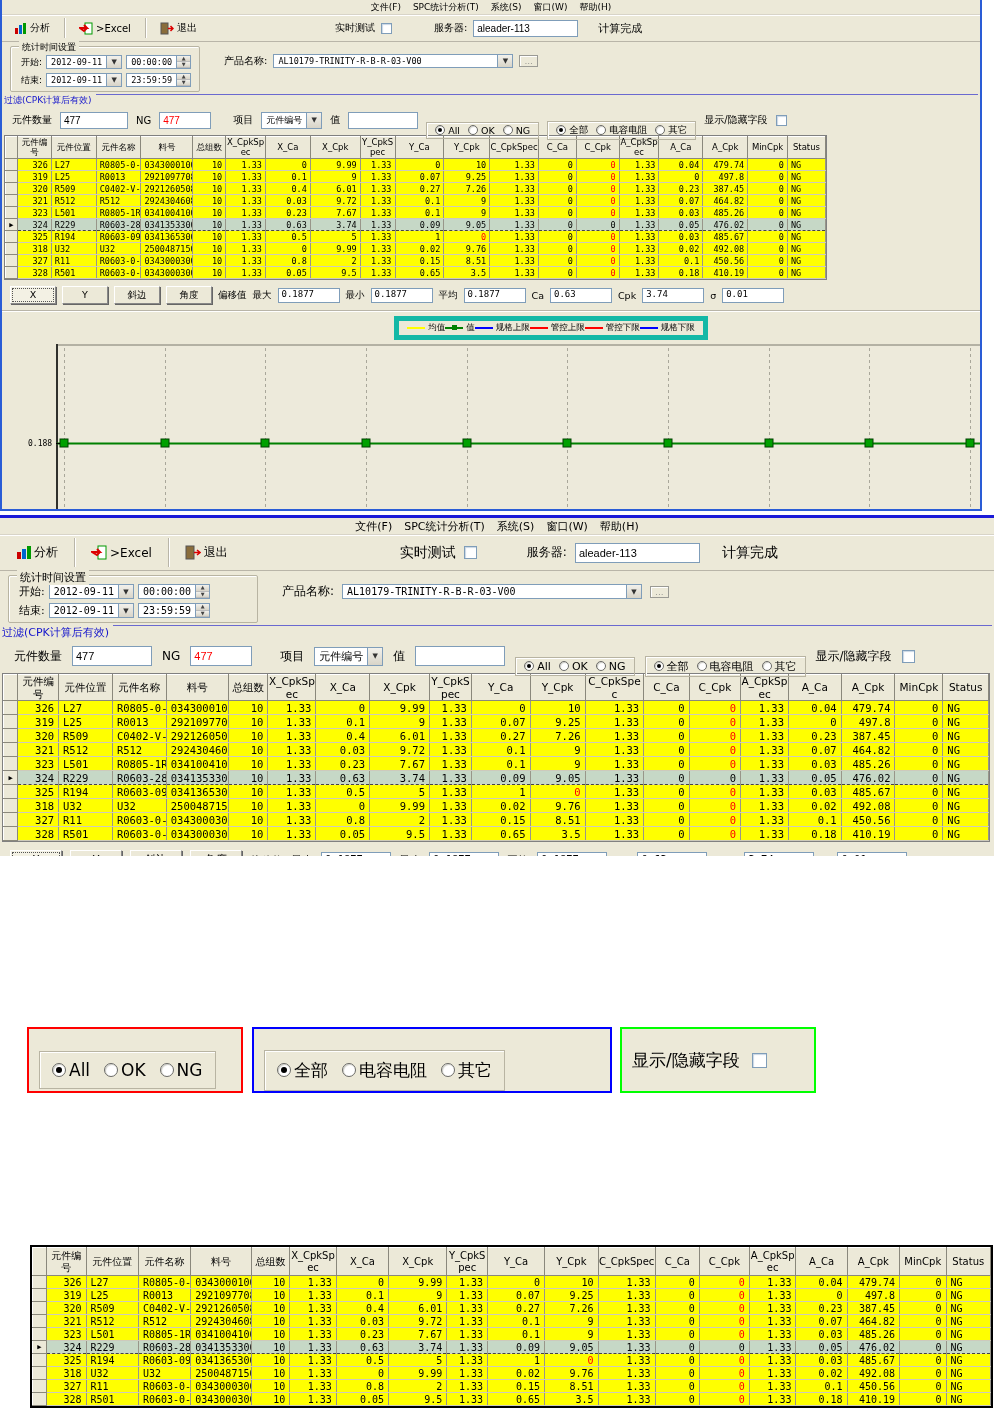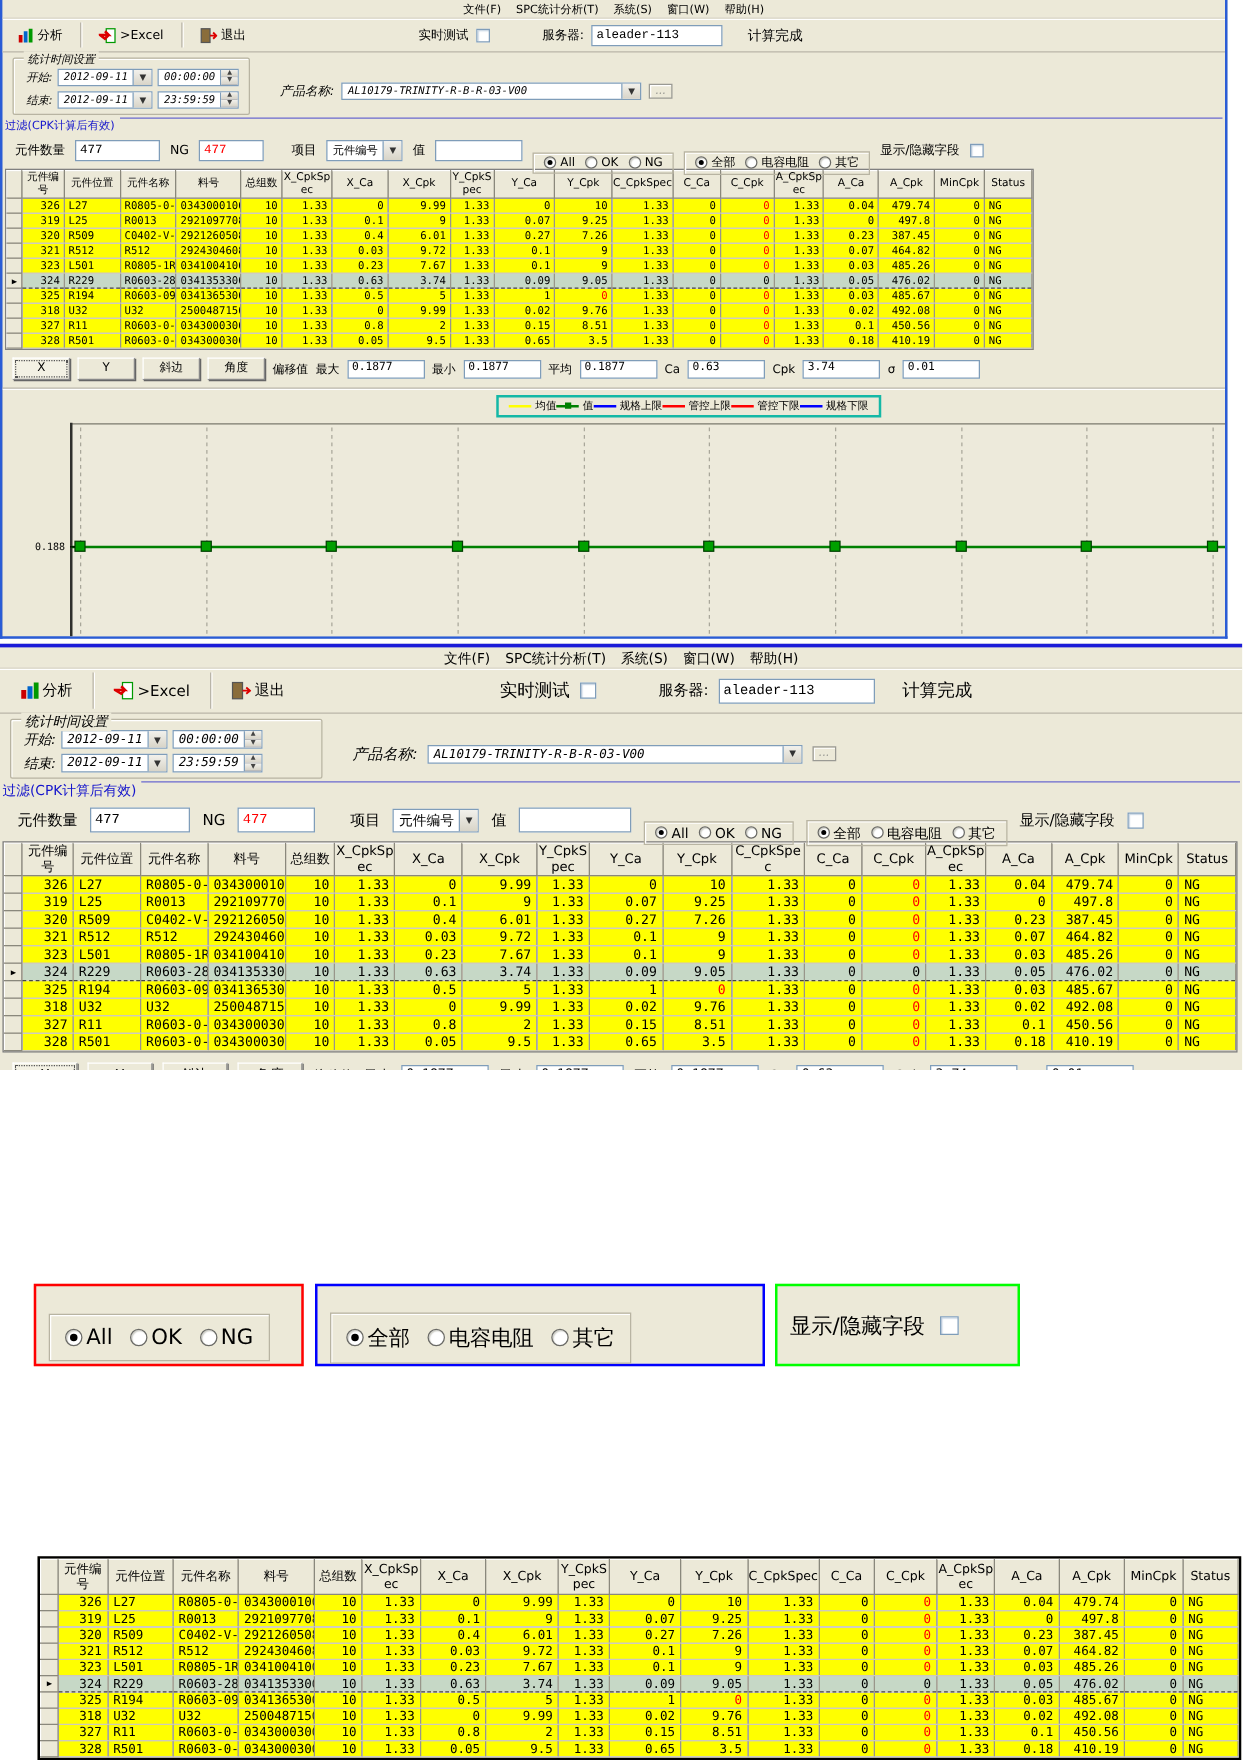--- a/index.html
+++ b/index.html
@@ -20,29 +20,29 @@
   .win2 .menubar { height:17px; font-size:11px; }
   .menu-item { color:#000; white-space:nowrap; cursor:default; }
 
   .toolbar { display:flex; align-items:center; background:#ece9d8; border-bottom:1px solid #b9b5a8; box-shadow:inset 0 1px 0 #fff; }
   .win1 .toolbar { height:27px; font-size:10px; gap:6px; padding:0 6px; }
   .win2 .toolbar { height:36px; font-size:12px; gap:8px; padding:0 10px; }
   .tbtn { display:inline-flex; align-items:center; gap:3px; padding:2px 6px; cursor:default; }
   .tsep { width:1px; align-self:stretch; margin:3px 2px; background:#b9b5a8; box-shadow:1px 0 0 #fff; }
   .chk { display:inline-block; width:11px; height:11px; background:#fff; border:1px solid #7f9db9; box-shadow:inset 1px 1px 1px #c9d6e4; }
   .win2 .chk { width:13px; height:13px; }
-  .field { background:#fff; border:1px solid #7f9db9; font-size:10px; padding:1px 3px; height:17px; font-family:Liberation Mono, monospace; }
+  .field { background:#fff; border:1px solid #7f9db9; font-size:10px; padding:1px 3px; height:17px; font-family:Liberation Sans, sans-serif; }
   .win2 .field { height:20px; font-size:11px; }
   input.field { outline:none; }
   .red-text { color:#f00; }
   .status-text { margin-left:14px; }
   .win1 .status-text { font-size:11px; } .win2 .status-text { font-size:13px; }
 
   
-  .settings { display:flex; align-items:center; padding:4px 8px 2px 8px;font-style:italic; }
+  .settings { display:flex; align-items:flex-start; padding:4px 8px 2px 8px; }
   .groupbox { border:1px solid #b8b4a2; border-radius:2px; box-shadow:inset 1px 1px 0 #fff; position:relative; }
   .groupbox > .gb-title { position:absolute; top:-6px; left:8px; background:#ece9d8; padding:0 3px; }
   .timebox { padding:8px 8px 4px 10px; }
   .win1 .timebox { width:190px; font-size:9px; }
   .win2 .timebox { width:250px; font-size:11px; }
   .trow { display:flex; align-items:center; gap:4px; margin-bottom:4px; white-space:nowrap; }
   .combo { display:inline-flex; align-items:stretch; background:#fff; border:1px solid #7f9db9; }
   .combo .cv { padding:1px 4px; font-family:"DejaVu Sans Mono","Liberation Mono",monospace; white-space:nowrap; overflow:hidden; }
   .drop { width:15px; background:linear-gradient(180deg,#f2f1ec,#d8d4c8); border-left:1px solid #7f9db9; display:flex; align-items:center; justify-content:center; font-size:7px; color:#333; }
   .spin { width:14px; border-left:1px solid #7f9db9; display:flex; flex-direction:column; }
@@ -89,21 +89,21 @@
   .win1 .pbtn { width:46px; height:18px; line-height:16px; font-size:9.5px; }
   .win2 .pbtn { width:52px; height:20px; line-height:18px; font-size:11px; }
   .pbtn.focus { outline:1px dotted #555; outline-offset:-3px; background:#f3f1e4; }
   .statfield { background:#fff; border:1px solid #7f9db9; padding:0 3px; font-family:"DejaVu Sans Mono","Liberation Mono",monospace; }
   .win1 .statfield { width:62px; height:15px; font-size:9px; }
   .win2 .statfield { width:70px; height:17px; font-size:10.5px; }
 
   
   .chartarea { position:relative; margin-top:4px; border-top:1px solid #fff; box-shadow:0 -1px 0 #b9b5a8; padding-top:4px; }
   .legendrow { display:flex; justify-content:center; }
-  .legendbox { display:inline-flex; align-items:center; border:2px solid #14b8a6; padding:1px 8px; font-size:8.5px; background:#ece9d8; margin-left:120px; }
+  .legendbox { display:inline-flex; align-items:center; border:5px solid #14b8a6; padding:1px 8px; font-size:8.5px; background:#ece9d8; margin-left:120px; }
   .legend-item { display:inline-flex; align-items:center; gap:3px; }
   .lswatch { position:relative; width:18px; height:2px; display:inline-block; }
   .lmark { position:absolute; left:7px; top:-2px; width:5px; height:5px; }
   .plot { position:relative; margin:4px 2px 0 54px; height:172px; }
   .ytick { position:absolute; font-size:8px; font-family:"DejaVu Sans Mono","Liberation Mono",monospace; color:#000; left:-28px; }
 
   
   .cropsrow { position:absolute; top:1027px; left:0; width:994px; height:70px; }
   .cropbox { position:absolute; top:0; height:66px; border:2px solid #000; background:#ece9d8; display:flex; align-items:center; padding:0 10px; }
   .cropbox .radio-groupbox { padding:8px 12px; gap:14px; font-size:17px; }

